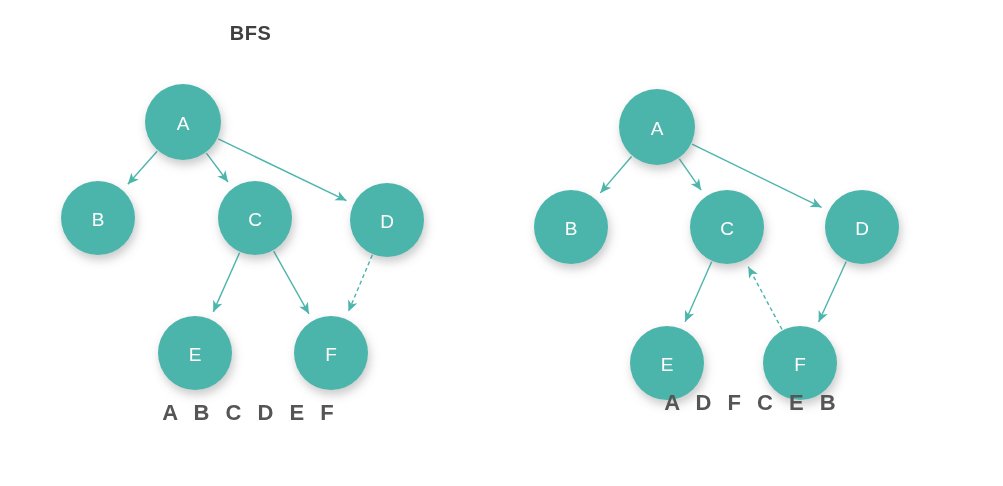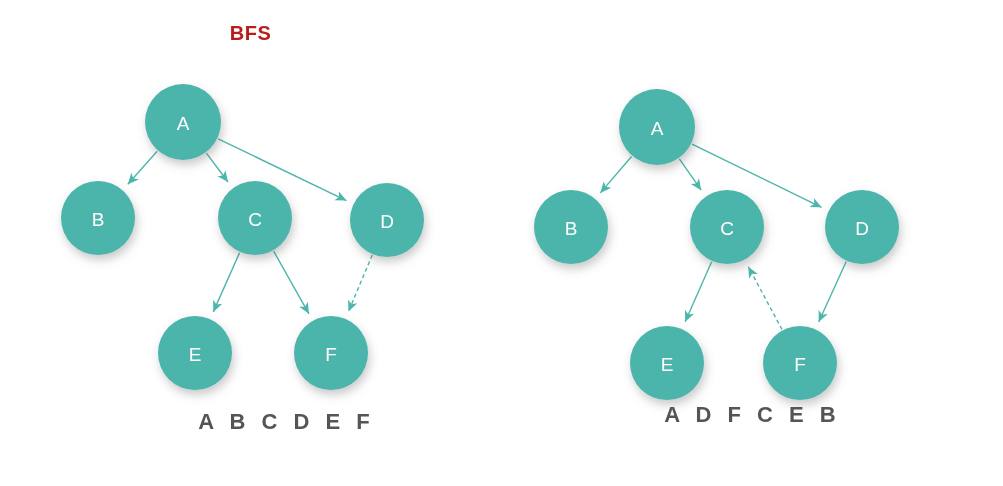--- a/index.html
+++ b/index.html
@@ -28,21 +28,21 @@
   }
   #panel-bfs { left: 0; width: 501px; }
   #panel-dfs { left: 502px; width: 501px; }
 
   .panel-title {
     position: absolute;
     width: 100%;
     text-align: center;
     font-weight: bold;
     font-size: 20px;
-    color: #b91c1c;
+    color: #404040;
     letter-spacing: 0.5px;
   }
   .panel-caption {
     position: absolute;
     width: 100%;
     text-align: center;
     font-weight: bold;
     font-size: 22px;
     color: #555555;
     letter-spacing: 5px;
@@ -135,21 +135,21 @@
           <g>
             <circle cx="195" cy="353" r="37" class="node-circle" filter="url(#svg-bfs-shadow)"></circle>
             <text x="195" y="354" class="node-label">E</text>
           </g>
           <g>
             <circle cx="331" cy="353" r="37" class="node-circle" filter="url(#svg-bfs-shadow)"></circle>
             <text x="331" y="354" class="node-label">F</text>
           </g>
         </g>
       </svg>
-    <div class="panel-caption" style="top:409px;padding-left:36px;">A B C D E F</div>
+    <div class="panel-caption" style="top:400px;">A B C D E F</div>
   </div>
 
   <div class="panel" id="panel-dfs">
     <svg class="graph" id="svg-dfs">
         <defs>
           <filter id="svg-dfs-shadow" x="-60%" y="-60%" width="240%" height="240%">
             <feDropShadow dx="2" dy="5" stdDeviation="5" flood-color="#666666" flood-opacity="0.35"></feDropShadow>
           </filter>
         </defs>
         <g>
@@ -198,16 +198,16 @@
           <g>
             <circle cx="165" cy="363" r="37" class="node-circle" filter="url(#svg-dfs-shadow)"></circle>
             <text x="165" y="364" class="node-label">E</text>
           </g>
           <g>
             <circle cx="298" cy="363" r="37" class="node-circle" filter="url(#svg-dfs-shadow)"></circle>
             <text x="298" y="364" class="node-label">F</text>
           </g>
         </g>
       </svg>
-    <div class="panel-caption" style="top:402px;">A D F C E B</div>
+    <div class="panel-caption" style="top:390px;">A D F C E B</div>
   </div>
 
 </div>
 
 </body></html>

